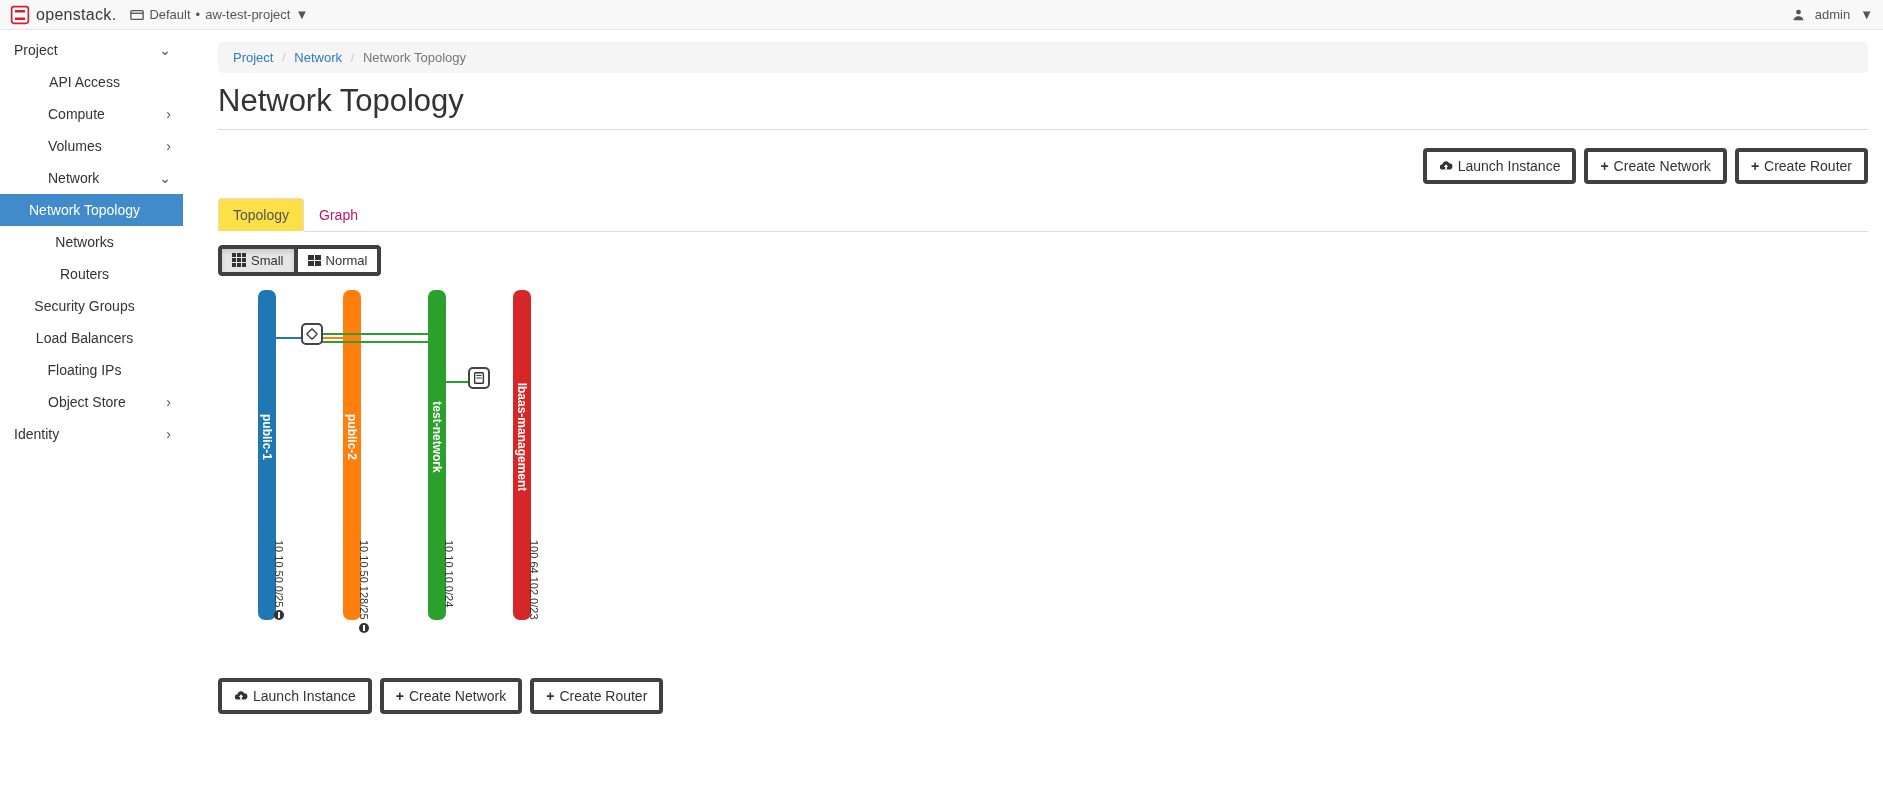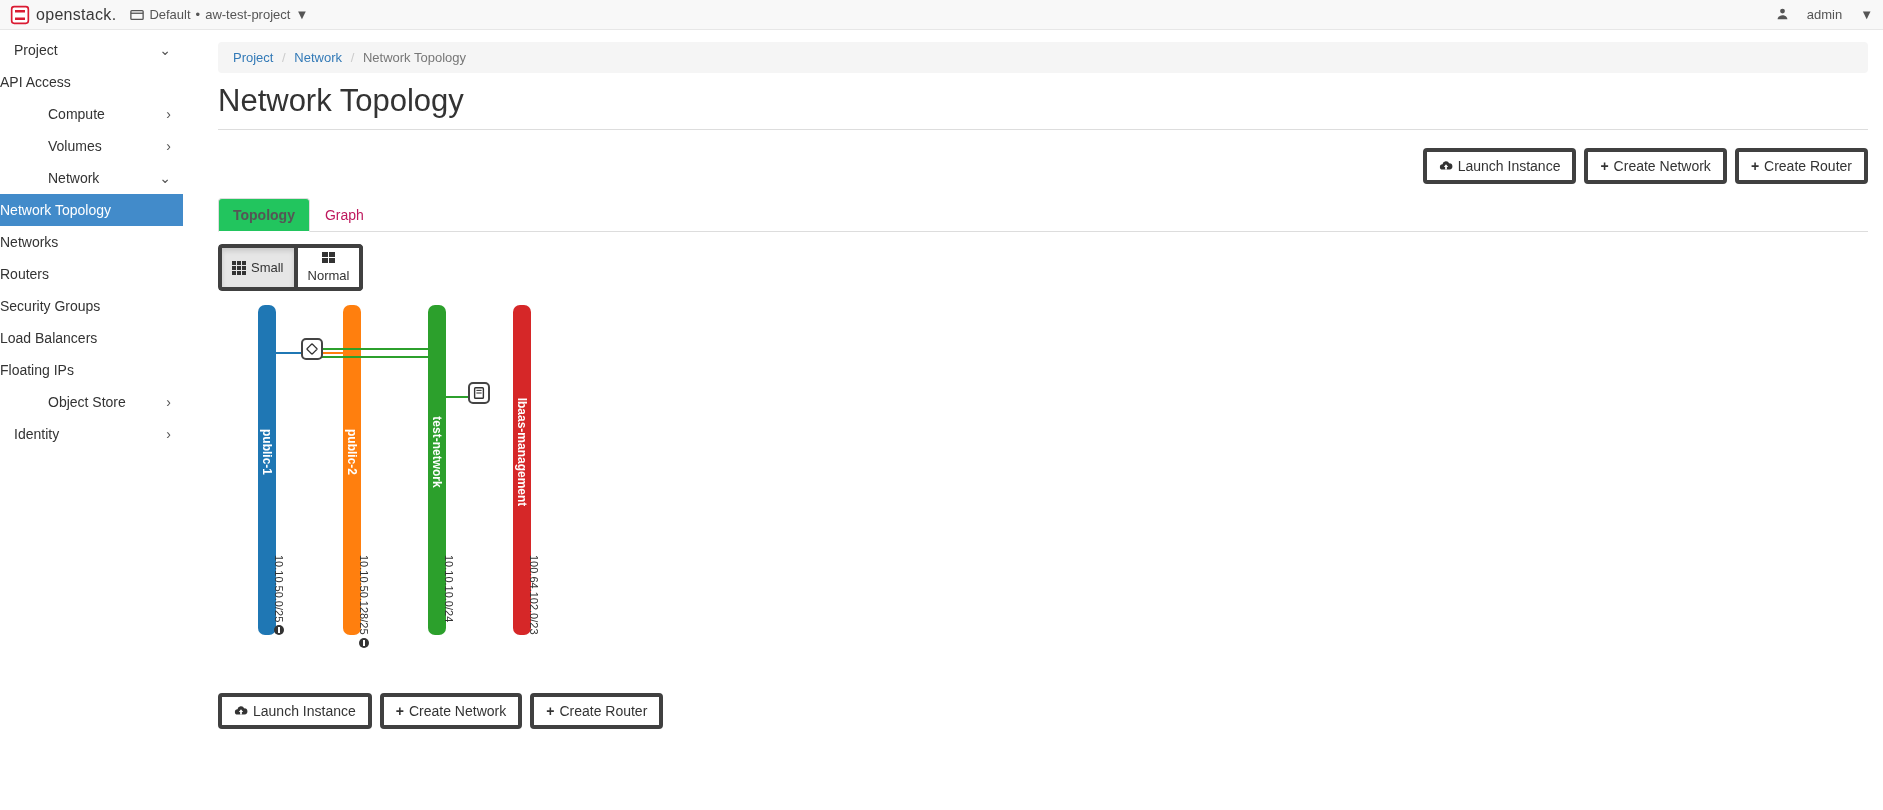--- a/index.html
+++ b/index.html
@@ -4,51 +4,51 @@
 <style>
 * { box-sizing: border-box; margin:0; padding:0; }
 body { font-family: "Helvetica Neue", Helvetica, Arial, sans-serif; font-size:14px; color:#333; background:#fff;}
 a { text-decoration:none; color:#337ab7;}
 
 .topbar { height:30px; background:#f8f8f8; border-bottom:1px solid #e7e7e7; display:flex; align-items:center; padding:0 10px; font-size:13px;}
 .topbar .brand { display:flex; align-items:center; gap:6px; margin-right:14px;}
 .topbar .brand .logo { width:20px; height:20px; }
 .topbar .brand .logotext { font-weight:400; font-size:16px; color:#393939; letter-spacing:0.3px;}
 .topbar .domain { display:flex; align-items:center; gap:5px; color:#555; cursor:pointer;}
-.topbar .right { margin-left:auto; display:flex; align-items:flex-start; gap:18px; color:#555; cursor:pointer;}
+.topbar .right { margin-left:auto; display:flex; align-items:center; gap:10px; color:#555; cursor:pointer;}
 
 .container { display:flex;gap:20px; }
 .sidebar { width:183px; padding-top:4px; font-size:14px; flex-shrink:0;}
 .sidebar .group { display:flex; align-items:center; padding:8px 12px 8px 14px; cursor:pointer; color:#333;}
 .sidebar .group .glabel { flex:1;}
 .sidebar .group .chev { color:#555;}
-.sidebar .item { text-align:left; padding:8px 14px 8px 0; cursor:pointer; color:#333;}
+.sidebar .item { text-align:center; padding:8px 14px 8px 0; cursor:pointer; color:#333;}
 .sidebar .item.active { background:#428bca; color:#fff;}
 .main { flex:1; padding:0 15px 20px 15px; min-width:0;}
 
 .breadcrumb { background:#f5f5f5; border-radius:4px; padding:8px 15px; margin:12px 0 10px 0; font-size:13px; color:#777;}
 .breadcrumb a{ color:#337ab7;}
 .breadcrumb .sep{ padding:0 5px; color:#ccc;}
 .breadcrumb .current{color:#777;}
 
 h1.page-title { font-size:31px; font-weight:500; color:#333; margin:6px 0 10px 0;}
 .divider { border-top:1px solid #ddd; margin:8px 0 18px 0;}
 
 .actionbar { display:flex; justify-content:flex-end; gap:8px; margin-bottom:14px;}
 .btn { display:inline-flex; align-items:center; gap:5px; background:#fff; border:4px solid #404040; border-radius:4px; padding:6px 12px; font-size:14px; cursor:pointer; color:#333;}
 .btn.sm { padding:4px 10px; font-size:13px;}
 .btn.active { background:#e6e6e6; box-shadow:inset 0 3px 5px rgba(0,0,0,.125);}
 
 .tabs { border-bottom:1px solid #ddd; display:flex;}
 .tab { padding:8px 14px; margin-bottom:-1px; cursor:pointer; border:1px solid transparent; border-radius:4px 4px 0 0; color:#be185d;}
-.tab.active { color:#555; background:#22c55e; border-color:#ddd #ddd #fff;font-weight:bold;}
+.tab.active { color:#555; background:#fde047; border-color:#ddd #ddd #fff;}
 .sizebtns { display:inline-flex; border-radius:4px; overflow:hidden;}
 .sizebtns .btn { border-radius:0;}
 .sizebtns .btn:first-child{border-radius:4px 0 0 4px;}
-.sizebtns .btn:last-child{border-radius:0 4px 4px 0; border-left:none;flex-direction:column;}
+.sizebtns .btn:last-child{border-radius:0 4px 4px 0; border-left:none;}
 
 .canvas { position:relative; width:540px; height:380px; margin:14px 0 8px 0;}
 .netbar { position:absolute; width:18px; height:330px; top:0; border-radius:7px; }
 .netbar .vlabel { position:absolute; top:140px; left:50%; transform:translateX(-50%) rotate(90deg); transform-origin:center; color:#fff; font-weight:700; font-size:12px; white-space:nowrap;}
 .cidr { position:absolute; top:250px; transform: rotate(90deg); transform-origin: left top; font-size:11px; color:#333; white-space:nowrap; display:flex; align-items:center; gap:3px;}
 .globe { width:10px; height:10px; border-radius:50%; background:#333; position:relative; display:inline-block;}
 .globe::after{content:""; position:absolute; left:2px; top:4px; width:6px; height:2px; background:#fff;}
 .node { position:absolute; width:22px; height:22px; background:#fff; border:2px solid #444; border-radius:5px; display:flex; align-items:center; justify-content:center;}
 .node svg{width:14px;height:14px;}
 .link { position:absolute; height:2px; }

